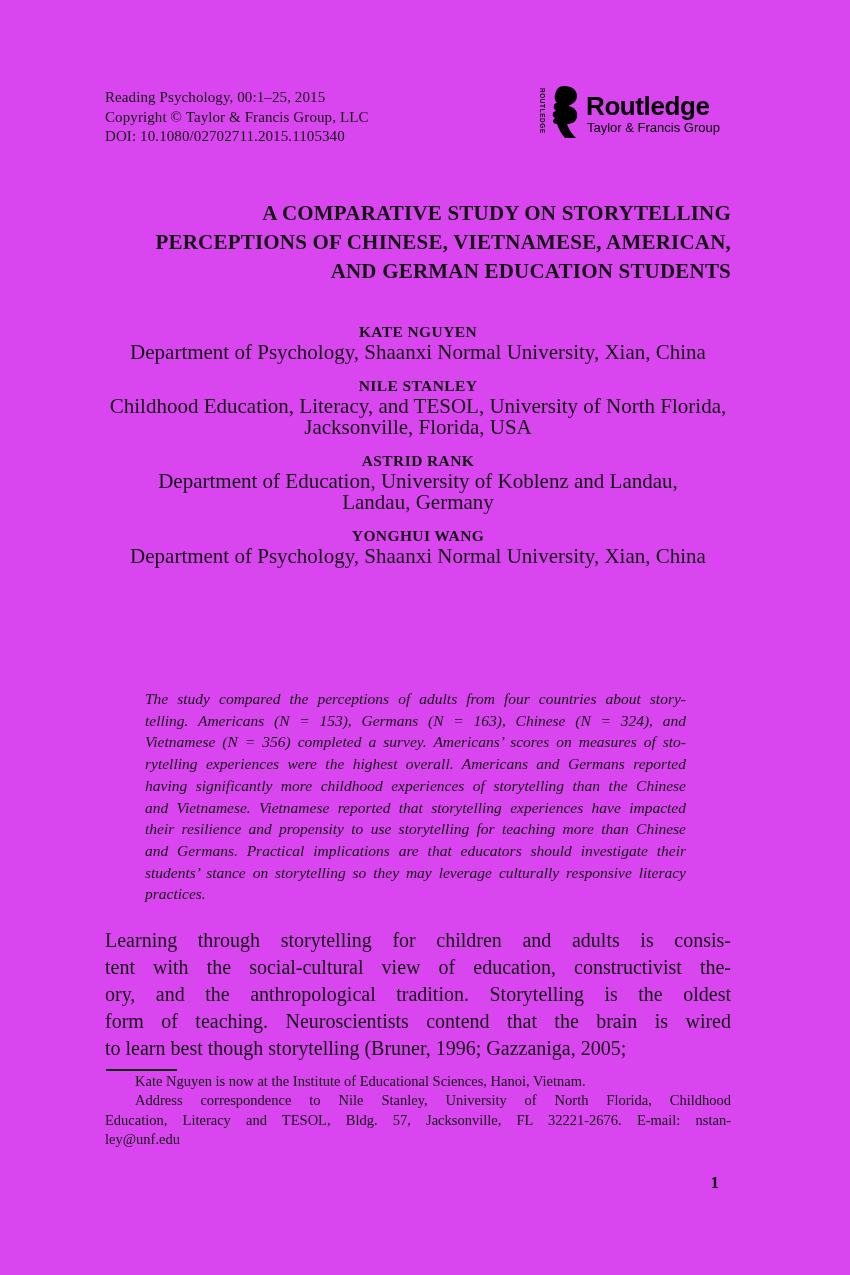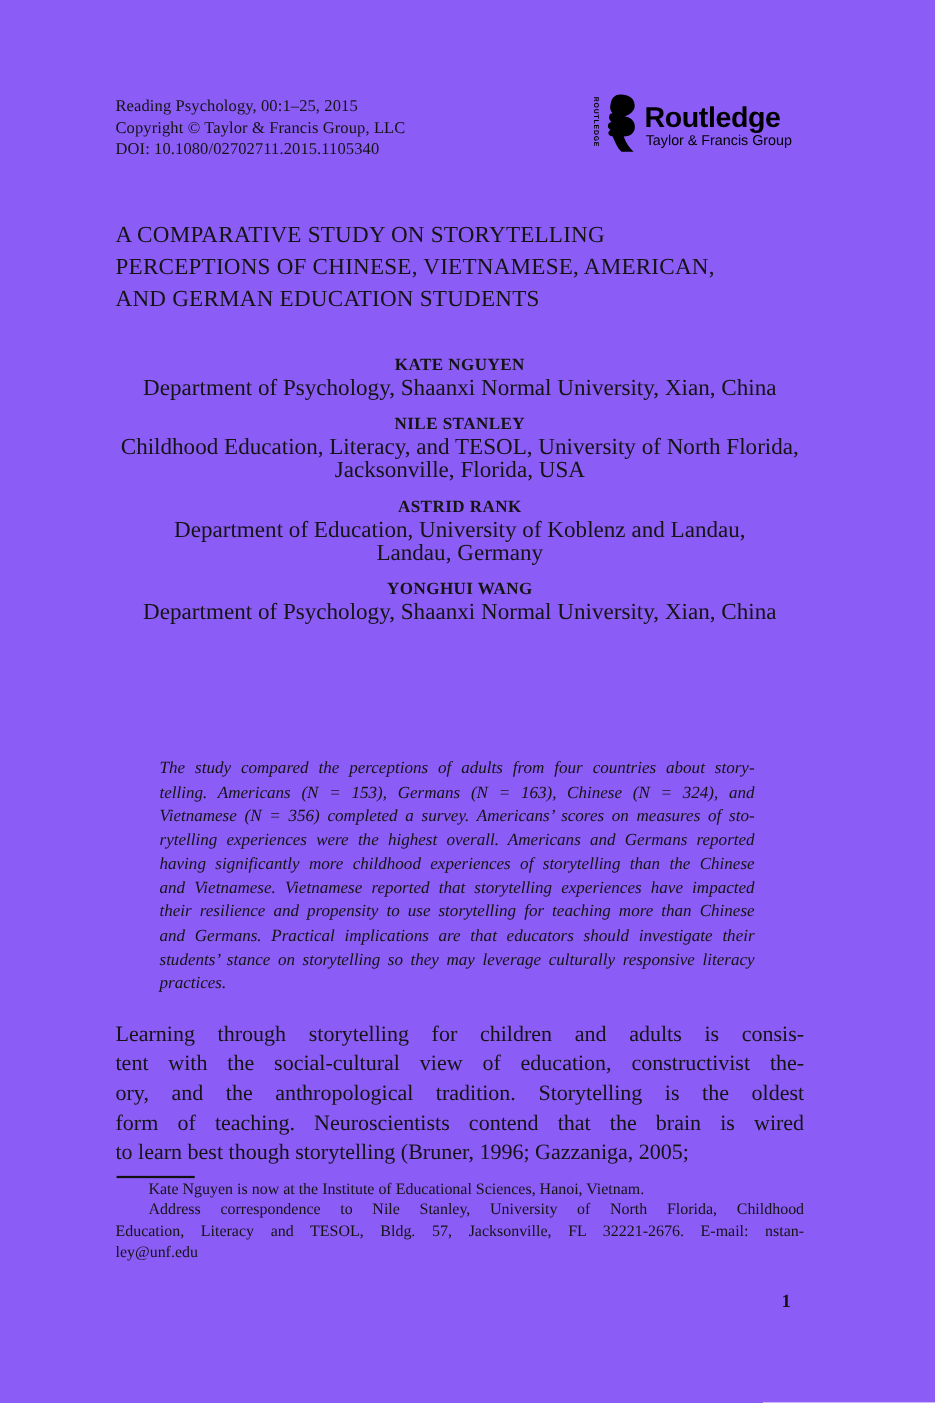--- a/index.html
+++ b/index.html
@@ -1,20 +1,20 @@
 <!DOCTYPE html>
 <html><head>
 <meta charset="utf-8">
 <style>
   html, body { margin: 0; padding: 0; background: #ffffff; }
   .page {
     position: relative;
     width: 850px;
     height: 1275px;
-    background: #8b5cf6;
+    background: #d946ef;
     font-family: "Liberation Serif", serif;
     color: #141414;
     overflow: hidden;
   }
 
   
   .header {
     position: absolute;
     left: 105px;
     top: 88px;
@@ -47,23 +47,23 @@
     letter-spacing: 0px;
     fill: #000;
   }
 
   
   .title {
     position: absolute;
     left: 105px;
     top: 199px;
     width: 626px;
-    text-align: left;
+    text-align: right;
     font-size: 21px;
-    font-weight: normal;
+    font-weight: bold;
     line-height: 29px;
     letter-spacing: 0.2px;
   }
 
   
   .authors {
     position: absolute;
     left: 105px;
     top: 321px;
     width: 626px;

